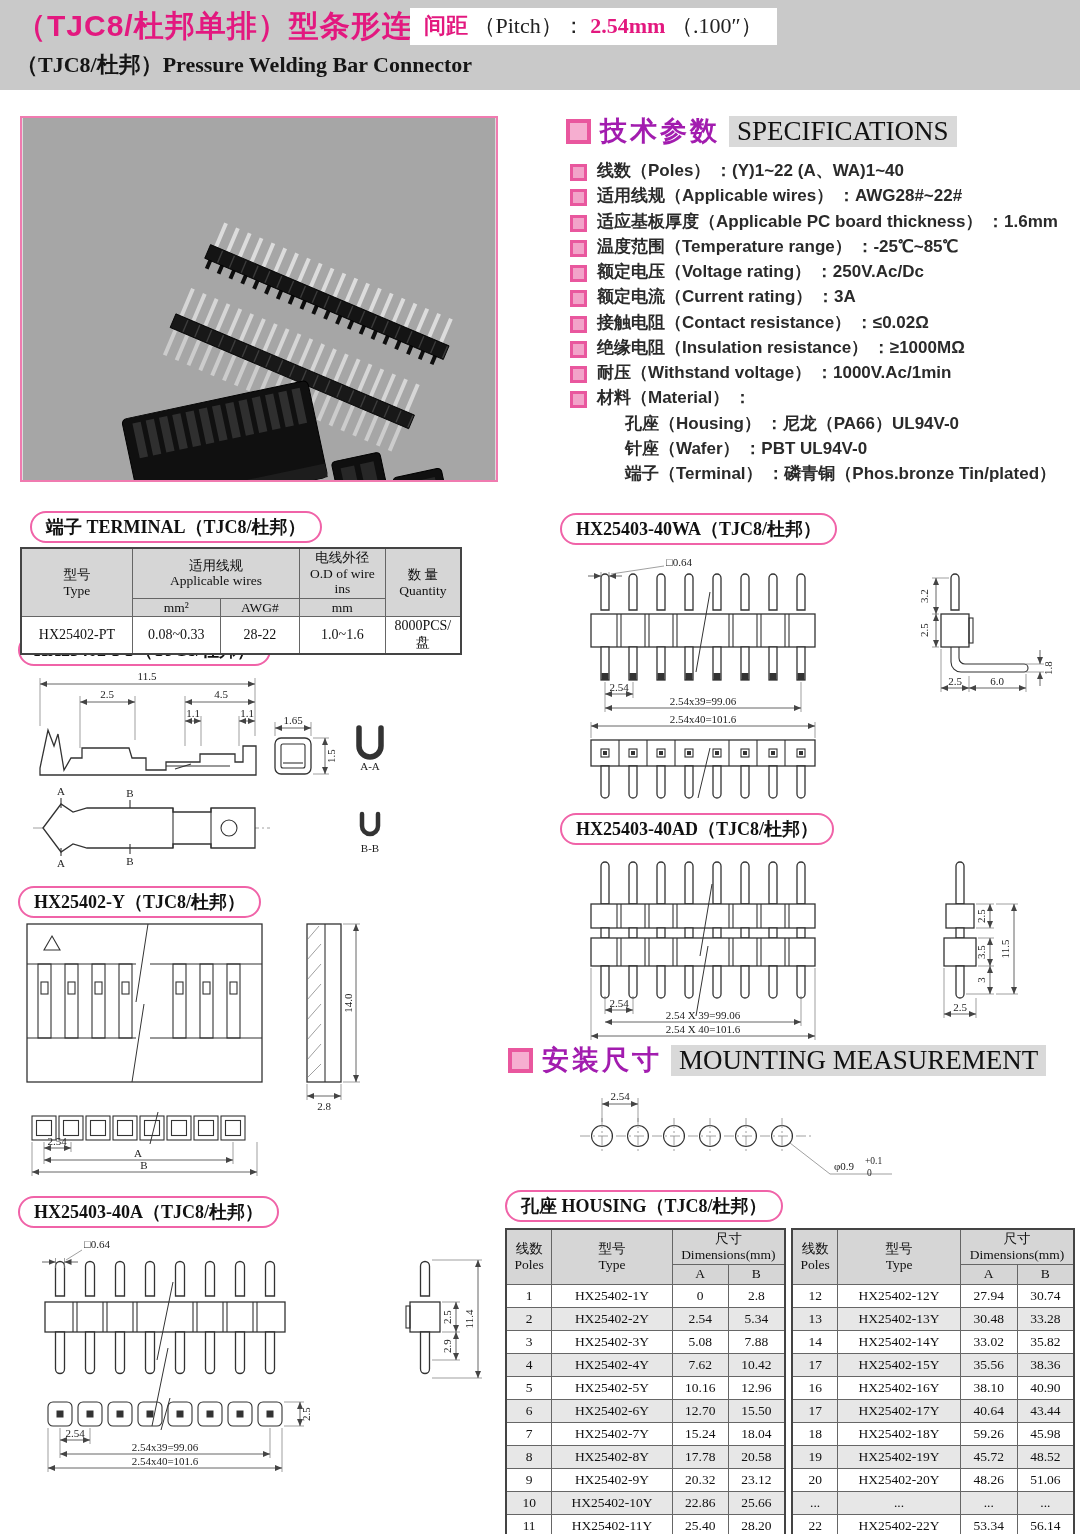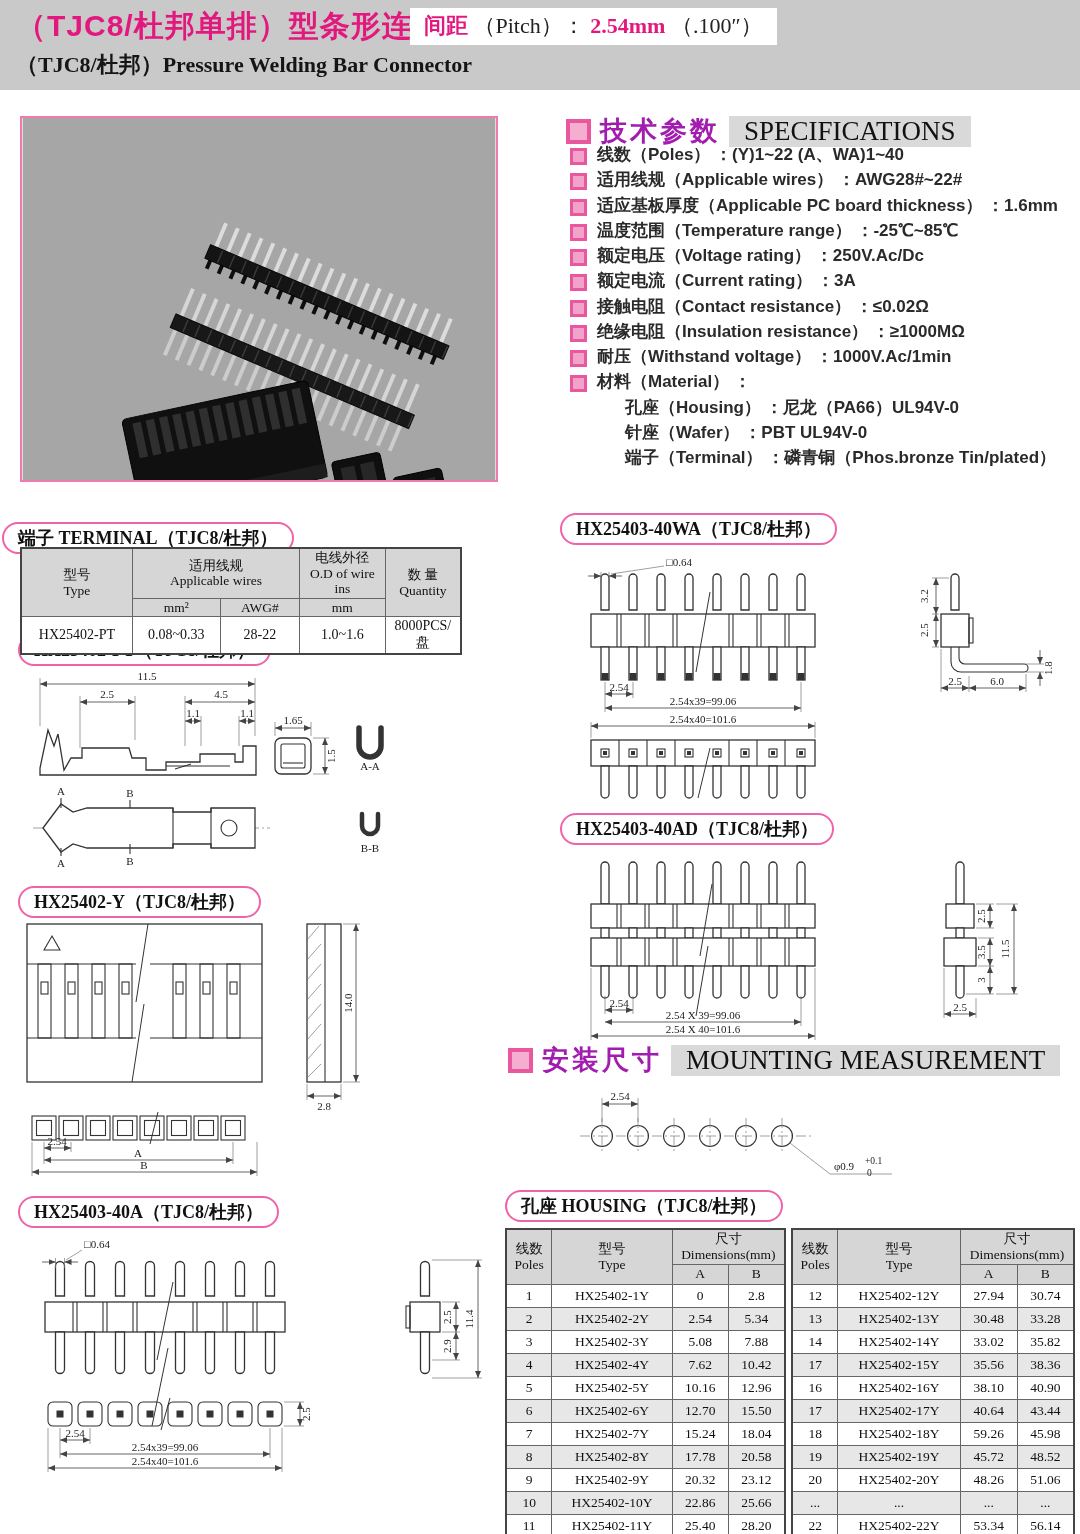--- a/index.html
+++ b/index.html
@@ -12,22 +12,22 @@
             font-size:22px;white-space:nowrap;}
   .pitchbox .pk{color:#e3187f;font-weight:bold;font-family:"Liberation Sans",sans-serif;}
   .pitchbox .pe{color:#222;}
   .pitchbox .pv{color:#e3187f;font-weight:bold;}
   .title2{position:absolute;left:16px;top:50px;font-size:22px;font-weight:bold;color:#151515;white-space:nowrap;}
   .photo{position:absolute;left:20px;top:116px;width:478px;height:366px;border:2px solid #f07bb0;box-sizing:border-box;}
   .sec-heading{position:absolute;display:flex;align-items:center;gap:9px;white-space:nowrap;}
   .bullet-lg{width:17px;height:17px;border:4px solid #e9579e;background:#f6aed0;flex:none;}
   .sec-heading .zh{font-family:"Liberation Sans",sans-serif;font-weight:bold;color:#a21caf;
                    font-size:27px;letter-spacing:3px;}
-  .sec-heading .en{background:#d9d9d9;font-size:27px;padding:0 15px;color:#111;}
-  .speclist{position:absolute;left:570px;top:144px;width:505px;display:flex;flex-direction:column;gap:4px;
+  .sec-heading .en{background:#d9d9d9;font-size:27px;padding:0 8px;color:#111;}
+  .speclist{position:absolute;left:570px;top:160px;width:505px;display:flex;flex-direction:column;gap:4px;
             font-family:"Liberation Sans",sans-serif;font-size:17px;font-weight:bold;color:#2a2a2a;}
   .spec-item{display:flex;gap:10px;align-items:flex-start;line-height:1.25;}
   .bullet-sm{width:11px;height:11px;border:3px solid #e9579e;background:#f2a3c9;margin-top:4px;flex:none;}
   .mat-line{padding-left:55px;line-height:1.25;}
   .pill{position:absolute;border:2px solid #f063a8;border-radius:16px;background:#fff;
         padding:2px 14px;font-size:18px;font-weight:bold;white-space:nowrap;}
   table.dt{border-collapse:collapse;background:#fff;}
   table.dt th,table.dt td{border:1px solid #666;text-align:center;padding:1px 3px;
         font-family:"Liberation Serif",serif;font-weight:normal;}
   table.dt{border:2px solid #444;}
@@ -166,21 +166,21 @@
       </div>
     <div class="spec-item">
         <span class="bullet-sm"></span>
         <span>材料（Material） ：</span>
       </div>
     <div class="mat-line">孔座（Housing） ：尼龙（PA66）UL94V-0</div>
     <div class="mat-line">针座（Wafer） ：PBT  UL94V-0</div>
     <div class="mat-line">端子（Terminal） ：磷青铜（Phos.bronze Tin/plated）</div>
   </div>
 
-  <div class="pill" style="left:2px;top:511px;margin-top:11px;">端子 TERMINAL（TJC8/杜邦）</div>
+  <div class="pill" style="left:30px;top:511px;">端子 TERMINAL（TJC8/杜邦）</div>
   <div class="pill" style="left:18px;top:634px;">HX25402-PT（TJC8/杜邦）</div>
   <div class="pill" style="left:18px;top:886px;">HX25402-Y（TJC8/杜邦）</div>
   <div class="pill" style="left:18px;top:1196px;">HX25403-40A（TJC8/杜邦）</div>
   <div class="pill" style="left:560px;top:513px;">HX25403-40WA（TJC8/杜邦）</div>
   <div class="pill" style="left:560px;top:813px;">HX25403-40AD（TJC8/杜邦）</div>
   <div class="pill" style="left:505px;top:1190px;">孔座 HOUSING（TJC8/杜邦）</div>
 
   <table class="dt ttable">
     <colgroup>
         <col style="width:112px">

